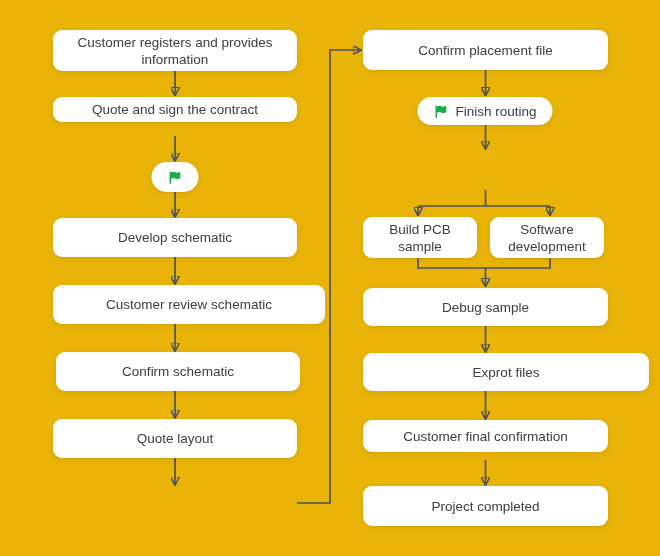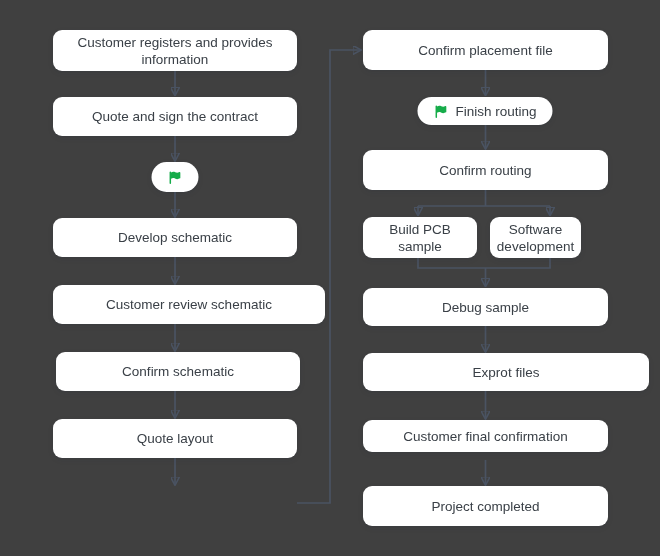--- a/index.html
+++ b/index.html
@@ -5,21 +5,21 @@
   html,body{margin:0;padding:0;}
   body{
     background:#eef0f3;
     font-family:"Liberation Sans", sans-serif;
     -webkit-font-smoothing:antialiased;
   }
   .canvas{
     position:relative;
     width:660px;
     height:556px;
-    background:#404040;
+    background:#eab308;
     overflow:hidden;
   }
   svg.arrows{
     position:absolute;
     left:0;top:0;
     width:660px;height:556px;
   }
   svg.arrows line, svg.arrows path{
     stroke:#4a5362;
     stroke-width:1.7;
@@ -89,21 +89,21 @@
     <path d="M418 258 L418 268 L550 268 L550 258"></path>
     <line x1="485.5" y1="268" x2="485.5" y2="286" marker-end="url(#ah)"></line>
 
     <line x1="485.5" y1="326" x2="485.5" y2="351.5" marker-end="url(#ah)"></line>
     <line x1="485.5" y1="391" x2="485.5" y2="418.5" marker-end="url(#ah)"></line>
     <line x1="485.5" y1="460" x2="485.5" y2="484.5" marker-end="url(#ah)"></line>
   </svg>
 
   <div class="node" style="left:53px;top:30px;width:244px;height:41px">Customer registers and provides information</div>
 
-  <div class="node" style="left:53px;top:97px;width:244px;height:39px">Quote and sign the contract</div>
+  <div class="node" style="left:53px;top:97px;width:244px;height:25px">Quote and sign the contract</div>
 
   <div class="node pill" style="left:175px;top:162px;height:30px">
     <span class="flag">
       <svg viewBox="0 0 16 16">
           <path d="M3 1.5 C3.45 1.5 3.8 1.85 3.8 2.3 V2.75 C5.2 1.7 6.8 1.6 8.3 2.4 C9.7 3.15 11.1 3.1 12.6 2.25 C13.1 1.97 13.7 2.33 13.7 2.9 V8.2 C13.7 8.5 13.55 8.75 13.3 8.9 C11.5 9.95 9.7 10.0 8 9.1 C6.6 8.35 5.2 8.45 3.8 9.4 V14 C3.8 14.45 3.45 14.8 3 14.8 C2.55 14.8 2.2 14.45 2.2 14 V2.3 C2.2 1.85 2.55 1.5 3 1.5 Z" fill="#16ac4a"></path>
         </svg>
     </span>
   </div>
 
   <div class="node" style="left:53px;top:218px;width:244px;height:39px">Develop schematic</div>
@@ -119,25 +119,24 @@
 
   <div class="node pill" style="left:485px;top:97px;height:28px">
     <span class="flag">
       <svg viewBox="0 0 16 16">
           <path d="M3 1.5 C3.45 1.5 3.8 1.85 3.8 2.3 V2.75 C5.2 1.7 6.8 1.6 8.3 2.4 C9.7 3.15 11.1 3.1 12.6 2.25 C13.1 1.97 13.7 2.33 13.7 2.9 V8.2 C13.7 8.5 13.55 8.75 13.3 8.9 C11.5 9.95 9.7 10.0 8 9.1 C6.6 8.35 5.2 8.45 3.8 9.4 V14 C3.8 14.45 3.45 14.8 3 14.8 C2.55 14.8 2.2 14.45 2.2 14 V2.3 C2.2 1.85 2.55 1.5 3 1.5 Z" fill="#16ac4a"></path>
         </svg>
     </span>
     <span>Finish routing</span>
   </div>
 
-  <div class="node" style="left:363px;top:150px;width:245px;height:40px">Confirm routing</div>
 
   <div class="node" style="left:363px;top:217px;width:114px;height:41px">Build PCB sample</div>
 
-  <div class="node" style="left:490px;top:217px;width:91px;height:41px">Software development</div>
+  <div class="node" style="left:490px;top:217px;width:114px;height:41px">Software development</div>
 
   <div class="node" style="left:363px;top:288px;width:245px;height:38px">Debug sample</div>
 
   <div class="node" style="left:363px;top:353px;width:286px;height:38px">Exprot files</div>
 
   <div class="node" style="left:363px;top:420px;width:245px;height:32px">Customer final confirmation</div>
 
   <div class="node" style="left:363px;top:486px;width:245px;height:40px">Project completed</div>
 
 </div>

